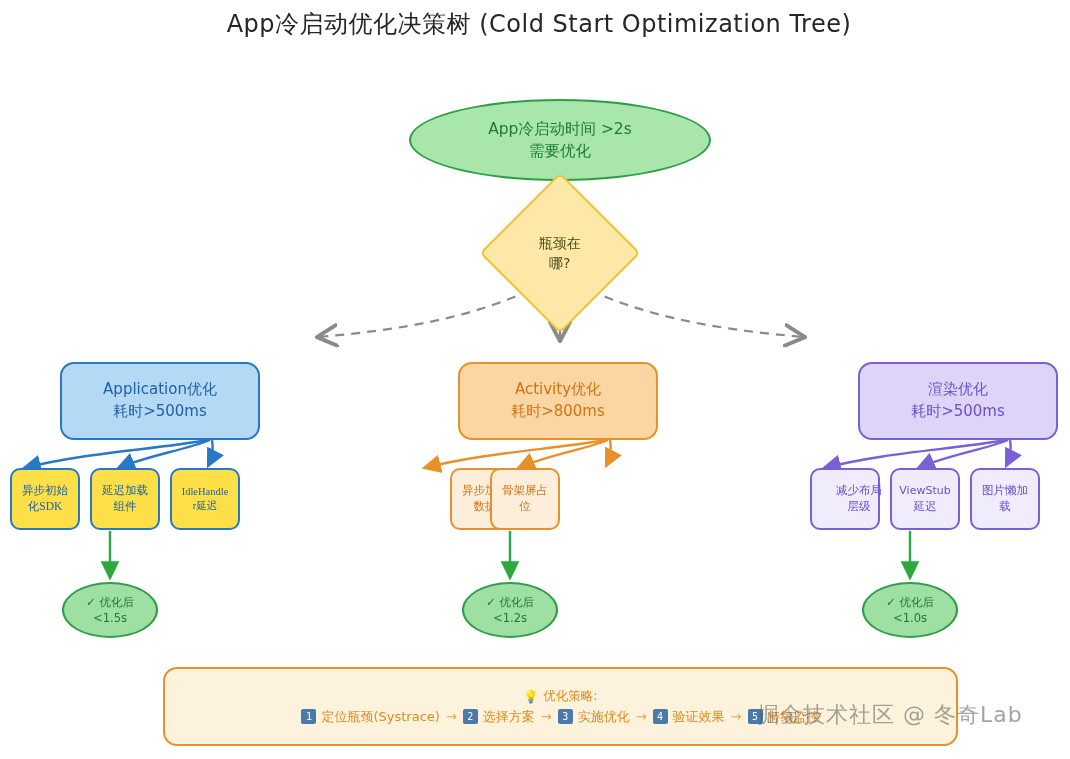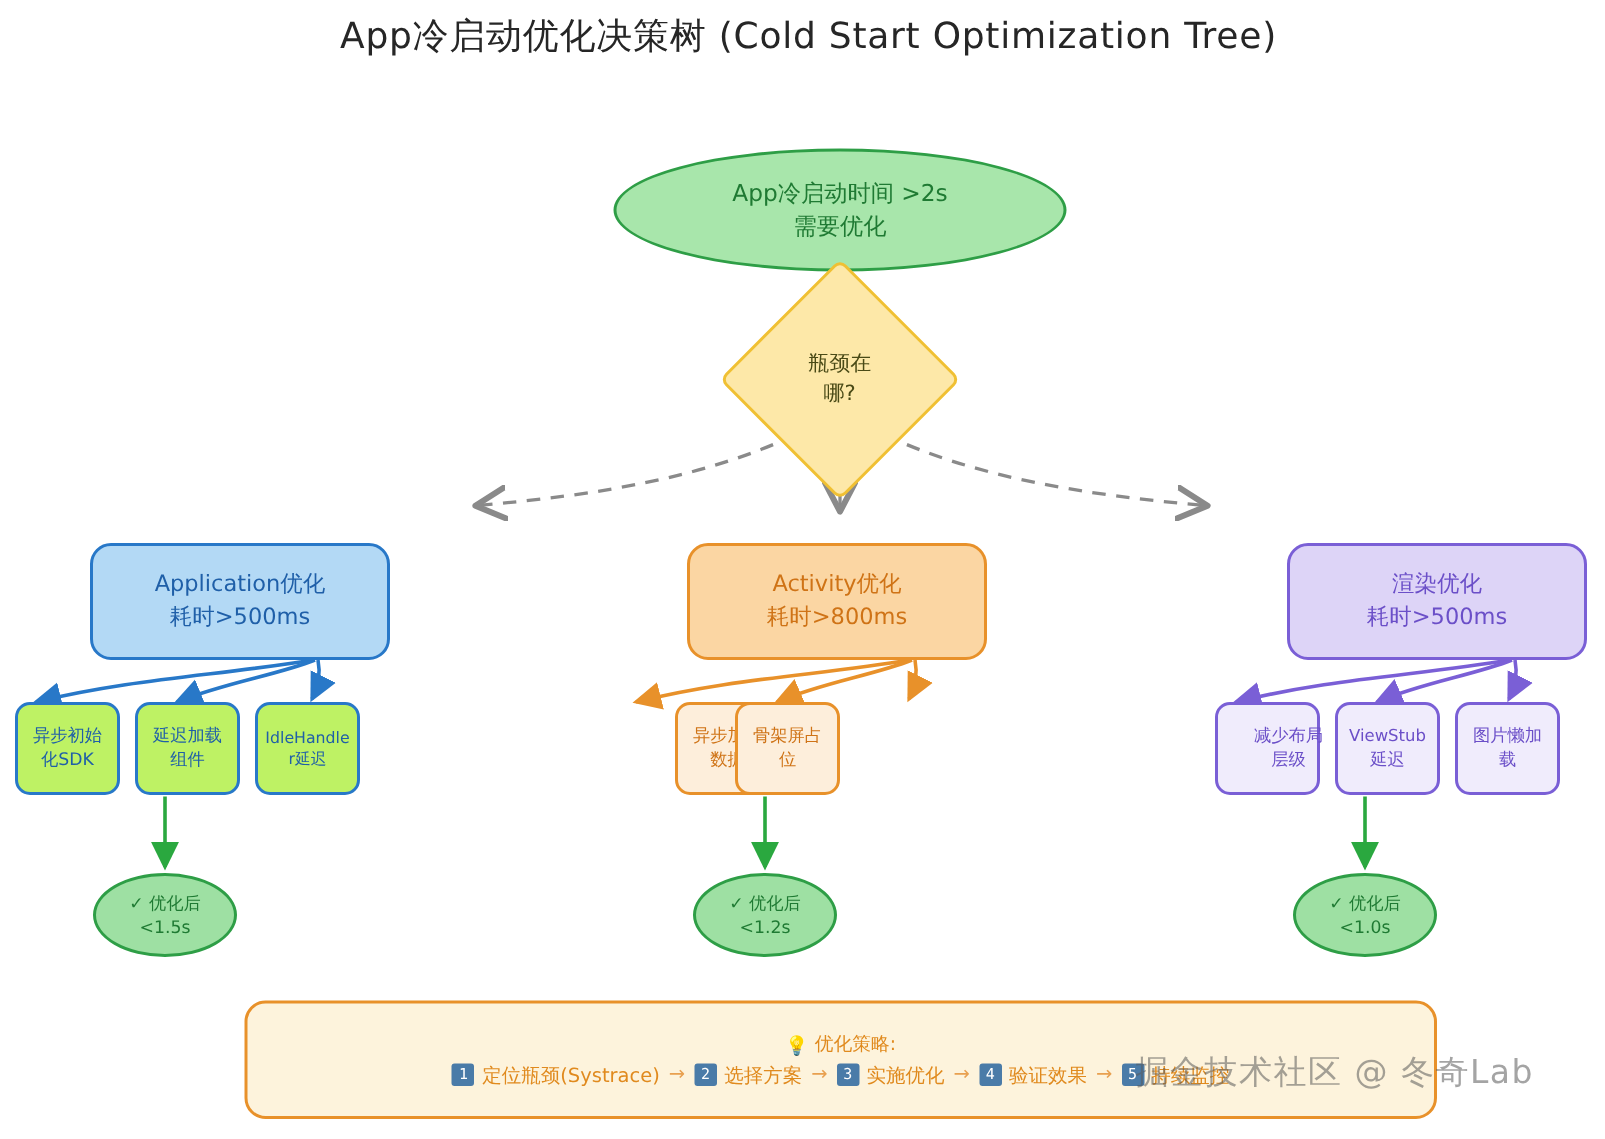--- a/index.html
+++ b/index.html
@@ -99,21 +99,21 @@
   .leaf {
     width: 70px;
     height: 62px;
     top: 468px;
     border-width: 2px;
     border-style: solid;
     border-radius: 10px;
     font-size: 11.5px;
     line-height: 1.35;
   }
-  .leaf.blue   { background: #bef264; border-color: #2878c8; color: #1f5fa8; }
+  .leaf.blue   { background: #fde047; border-color: #2878c8; color: #1f5fa8; font-family: Liberation Serif, serif; }
   .leaf.orange { background: #fdeedb; border-color: #e8912a; color: #cf7316; }
   .leaf.purple { background: #f0ecfc; border-color: #7a5fd6; color: #6b4fc8; }
 
   
   .result {
     width: 96px;
     height: 56px;
     top: 582px;
     border: 2.5px solid #2e9e46;
     border-radius: 50%;

